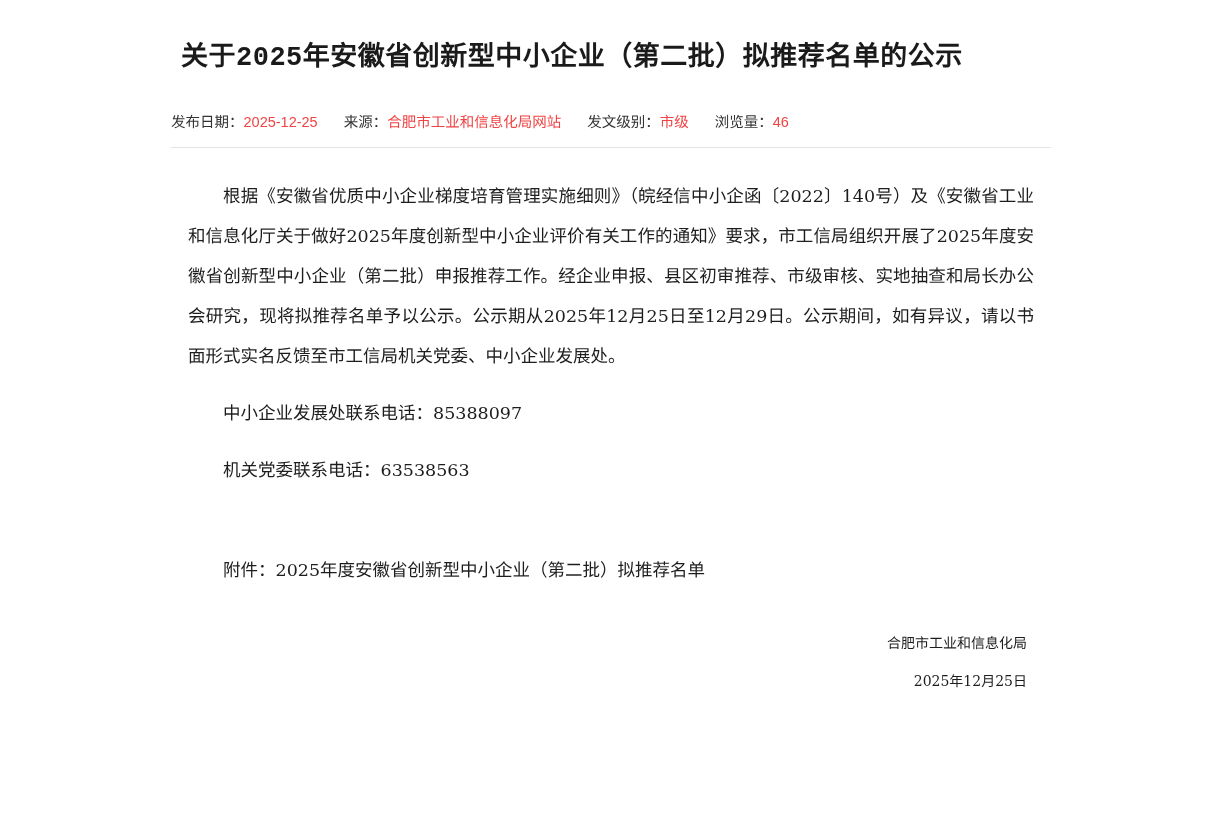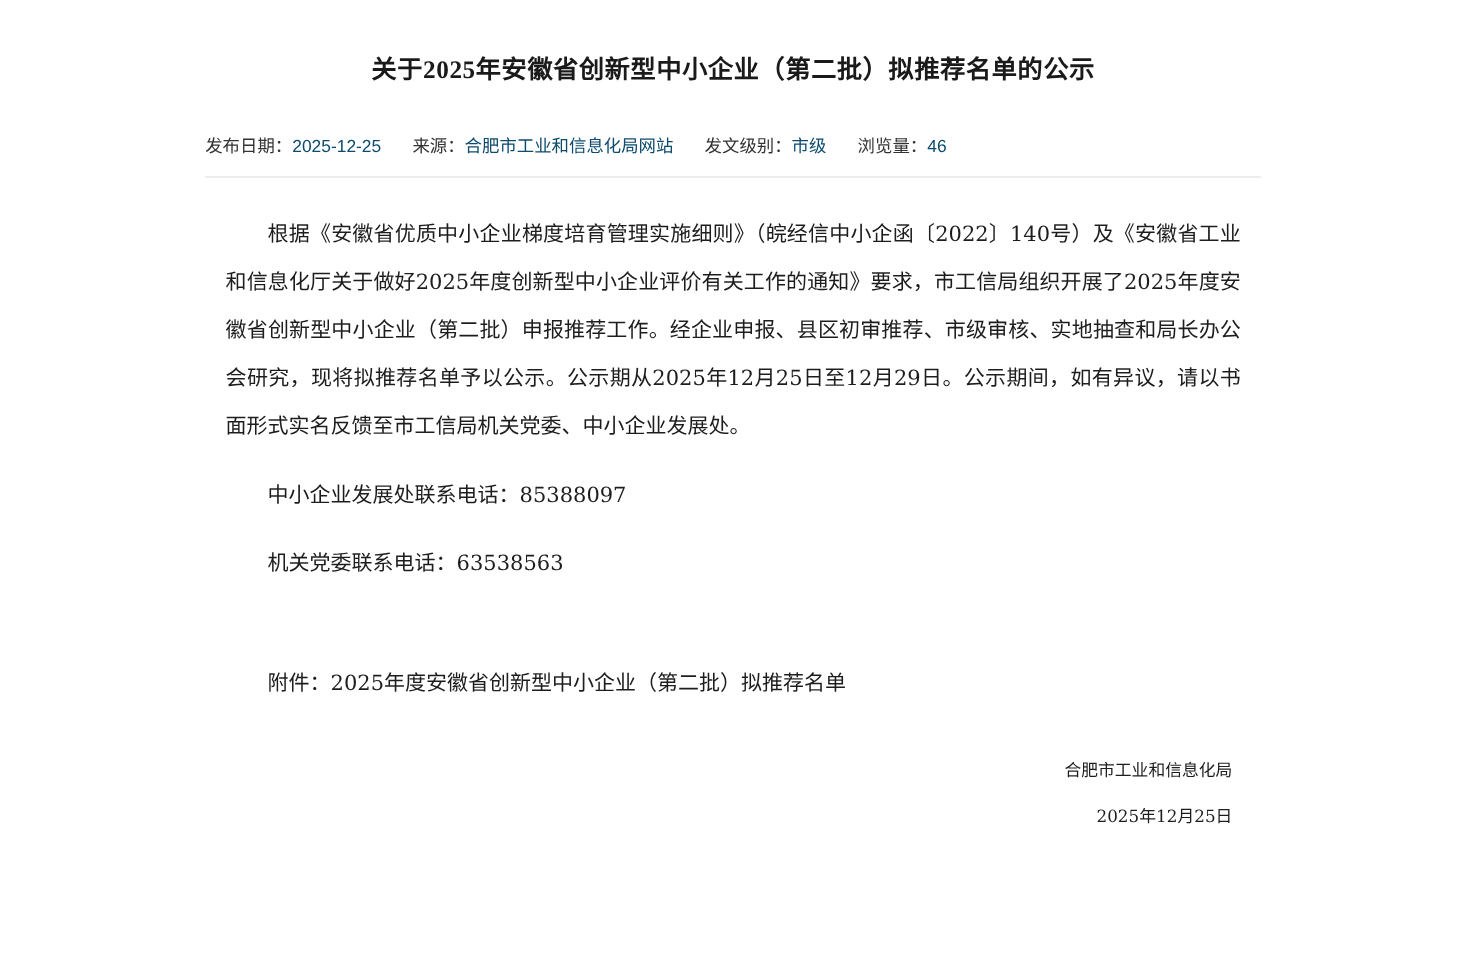--- a/index.html
+++ b/index.html
@@ -20,25 +20,25 @@
     box-sizing: border-box;
     position: relative;
   }
   .article {
     width: 880px;
     margin: 0 auto;
     padding-top: 36px;
     box-sizing: border-box;
   }
   .title {
-    font-family: Liberation Serif, serif;
-    font-size: 21px;
+    font-family: Liberation Mono, monospace;
+    font-size: 27px;
     font-weight: bold;
     color: #1a1a1a;
-    text-align: center;
+    text-align: left;
     line-height: 44px;
     letter-spacing: 0.5px;
     margin: 0 0 30px 0;
     padding: 0 10px;
   }
   .meta {
     font-size: 14.5px;
     color: #333333;
     text-align: left;
     padding: 0 0 16px 0;
@@ -47,21 +47,21 @@
   }
   .meta .meta-item {
     display: inline-block;
     margin-right: 26px;
   }
   .meta .meta-label {
     color: #333333;
     text-align: center;
   }
   .meta .meta-value {
-    color: #0c4a6e;
+    color: #ef4444;
   }
   .body-text {
     font-family: "DejaVu Serif", "Liberation Serif", serif;
     font-size: 17.5px;
     color: #1d1d1d;
     line-height: 40px;
     margin-top: 28px;
     text-align: justify;
   }
   .para {

